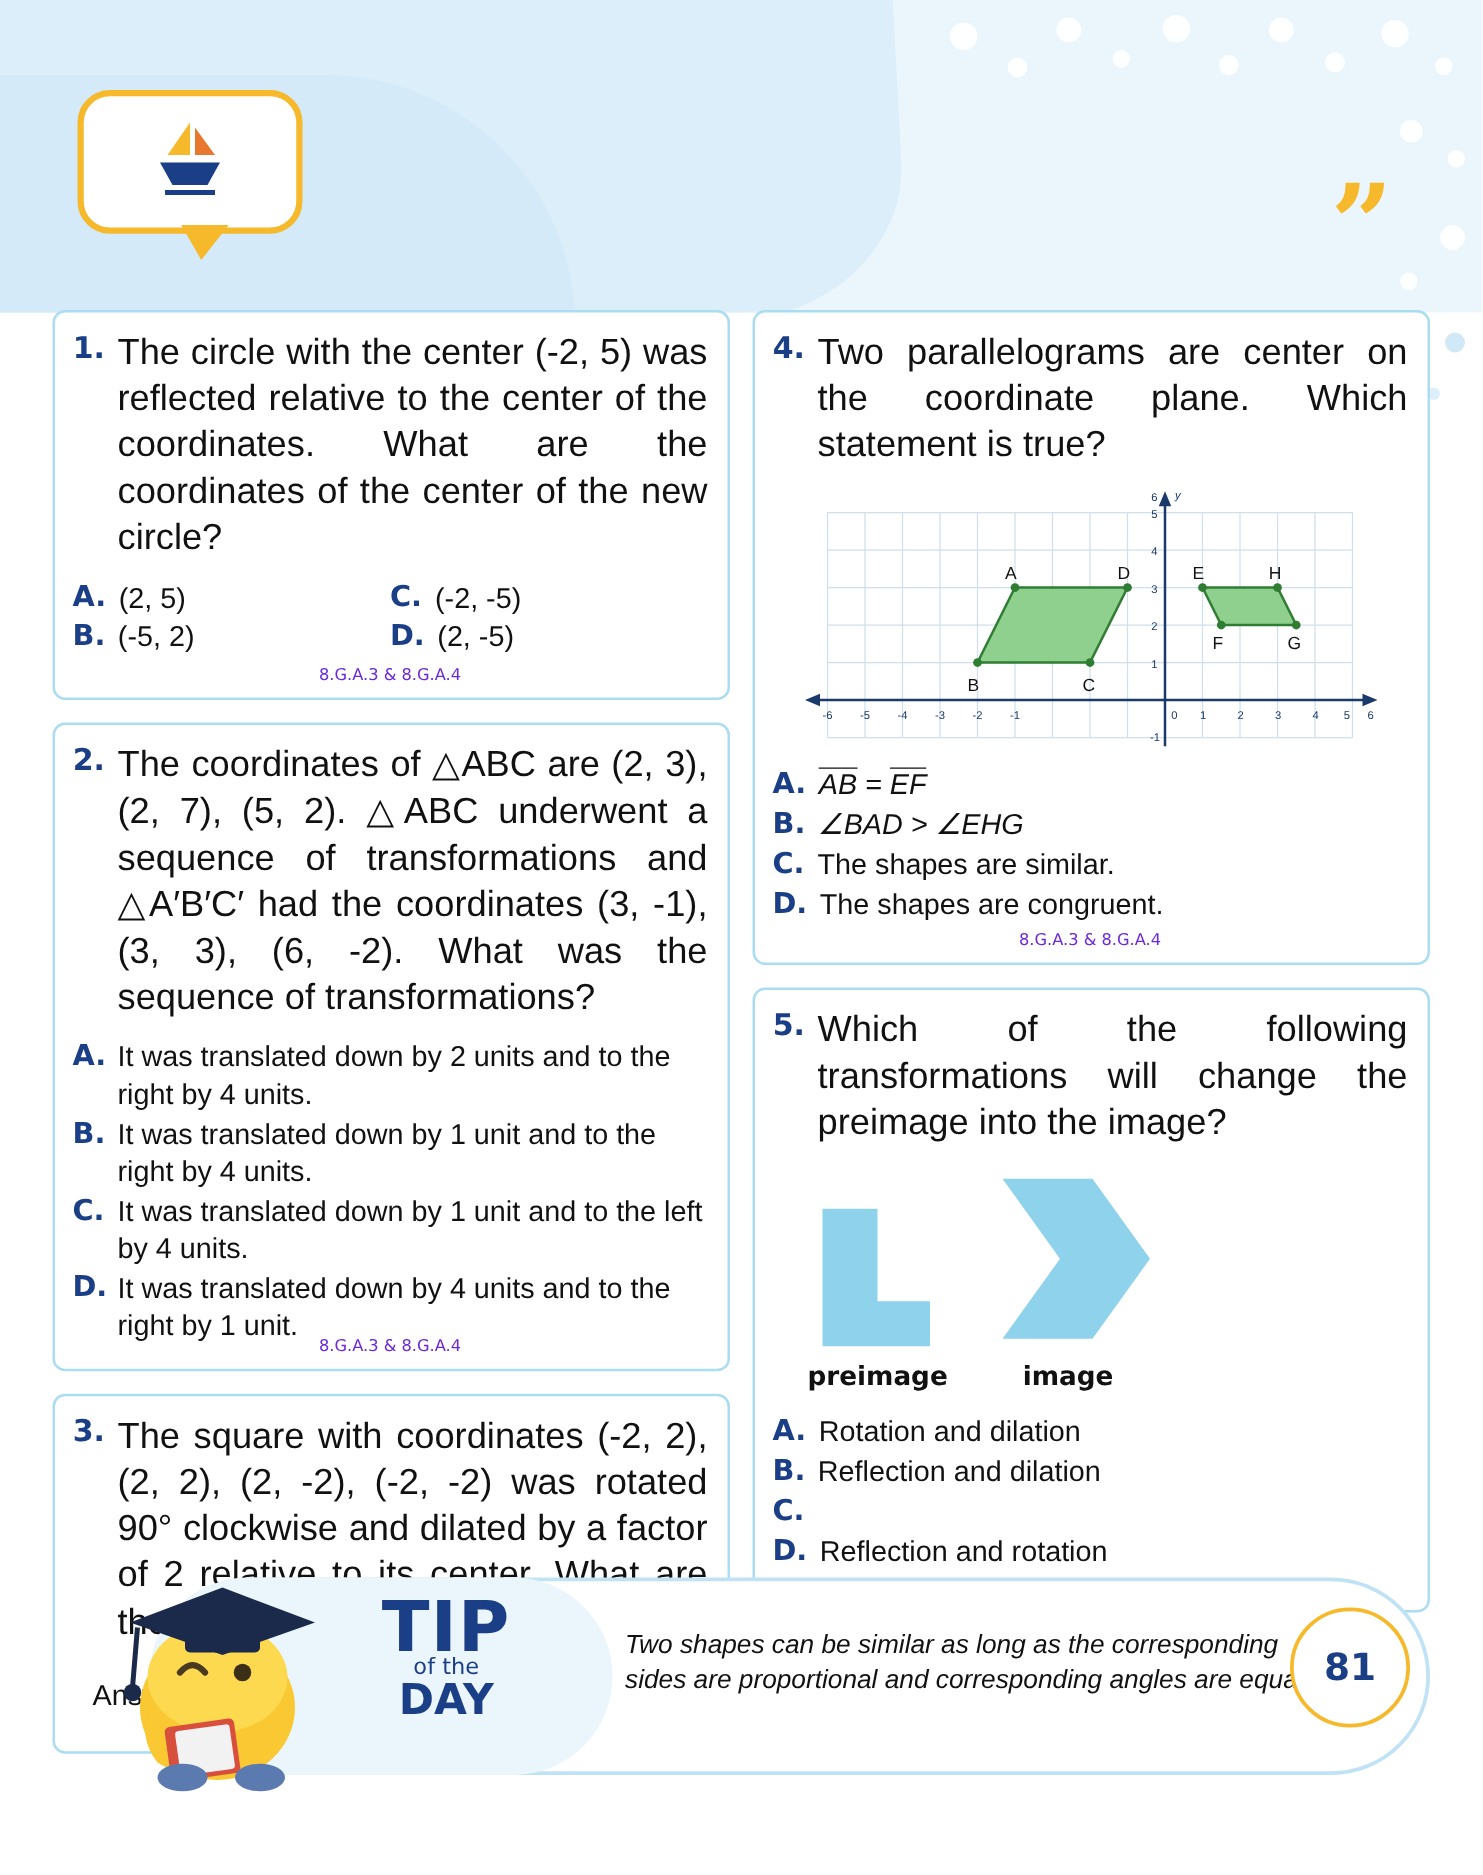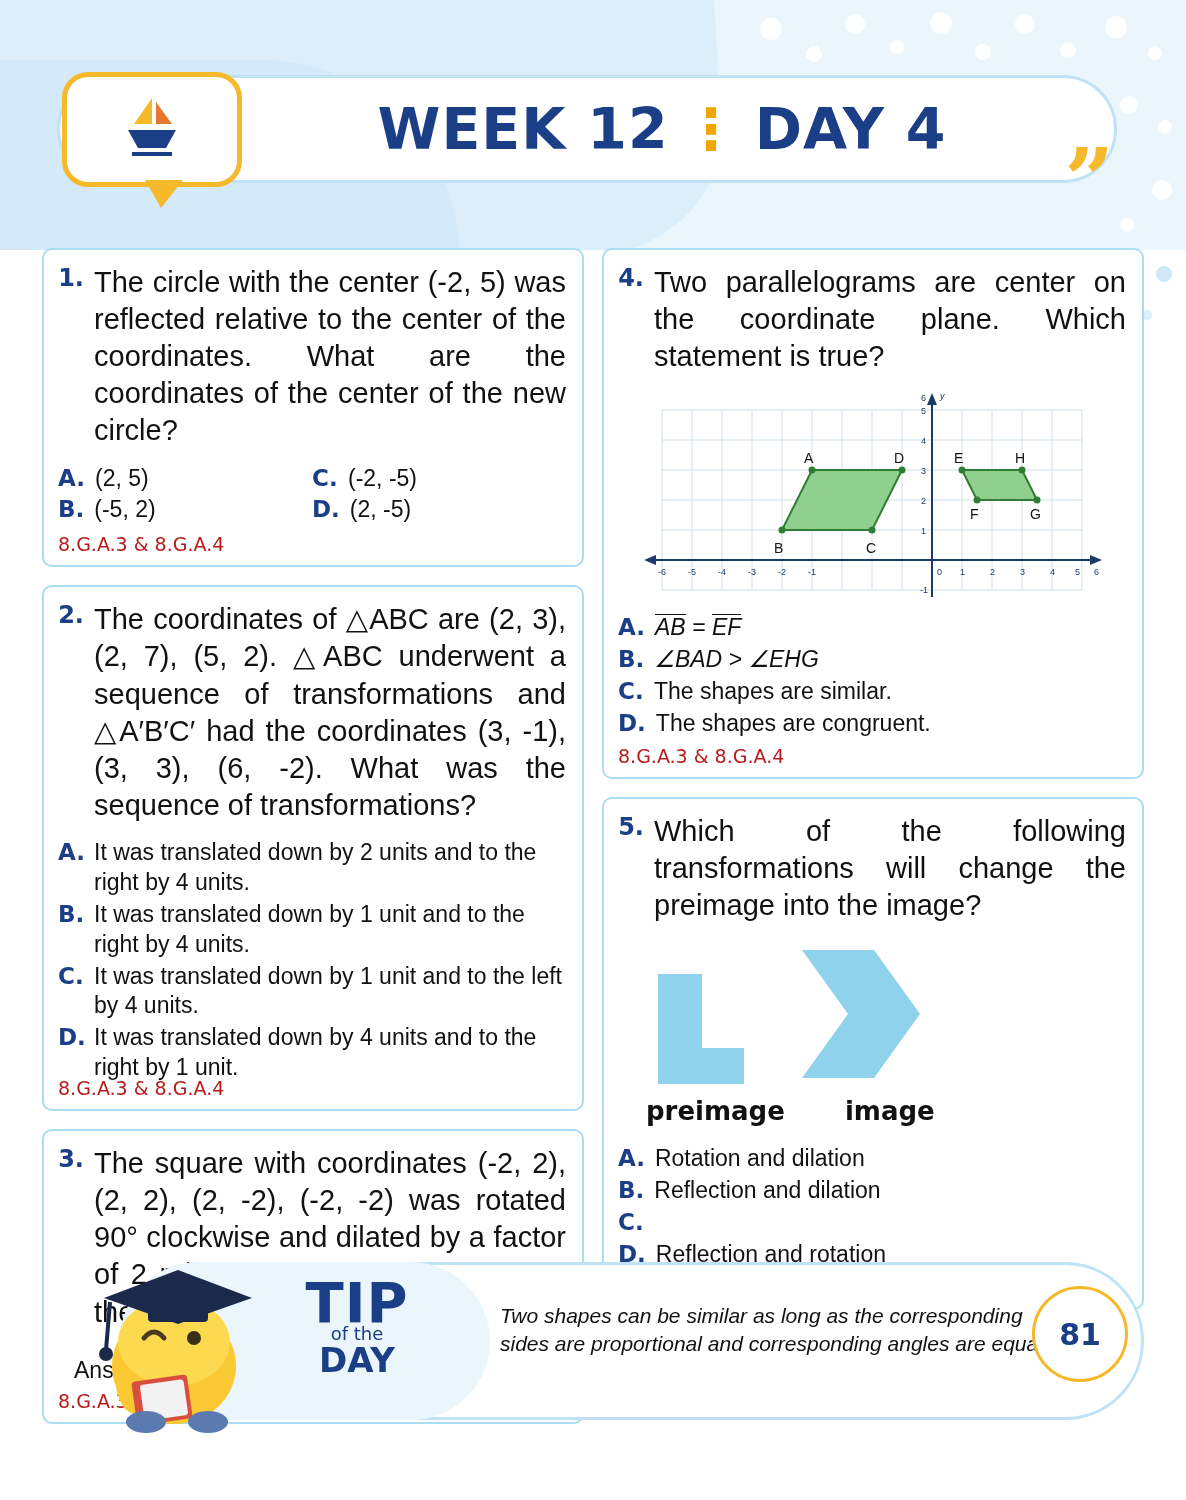--- a/index.html
+++ b/index.html
@@ -108,37 +108,37 @@
   }
   .choices { margin-top: 14px; }
   .choice {
     display: flex; gap: 10px; font-size: 23px; line-height: 1.3; color: #111;
     margin-bottom: 2px;
   }
   .choice .lt { font-weight: bold; color: #1b3f86; min-width: 26px; font-family: "DejaVu Sans", sans-serif; }
   .choices-2col { display: flex; gap: 0px; margin-top: 14px; }
   .choices-2col .cc { width: 50%; }
   .std {
-    text-align: left;
-    font-size: 19px;
-    color: #b91c1c;
+    text-align: center;
+    font-size: 13px;
+    color: #6d28d9;
     margin-top: 6px;
     font-family: "DejaVu Sans", sans-serif;
   }
   .answer-row {
     display: flex; align-items: flex-end; gap: 8px;
     margin-top: 26px; margin-left: 16px;
   }
   .answer-label { font-size: 23px; color: #111; }
   .answer-line { flex: 1; border-bottom: 2px solid #8a8a8a; height: 20px; margin-right: 8px; }
   
   .graph-wrap { display: flex; justify-content: center; margin: 10px 0 4px 0; }
   
   .shapes-row { display: flex; align-items: flex-end; gap: 28px; margin: 18px 0 0 22px; }
-  .shape-label { font-weight: bold; font-size: 26px; color: #111; font-family: "DejaVu Sans", sans-serif; }
+  .shape-label { font-weight: bold; font-size: 21px; color: #111; font-family: "DejaVu Sans", sans-serif; }
   .labels-row { display: flex; gap: 60px; margin: 4px 0 0 28px; }
   
   .tip-band {
     position: absolute; left: 42px; top: 1246px;
     width: 1102px; height: 200px;
   }
   .tip-bubble {
     position: absolute; left: 78px; top: 16px;
     width: 1024px; height: 158px;
     background: #ffffff;
@@ -197,25 +197,20 @@
     <div class="dot" style="left:1105px;top:16px;width:22px;height:22px;"></div>
     <div class="dot" style="left:1148px;top:46px;width:14px;height:14px;"></div>
     <div class="dot" style="left:1120px;top:96px;width:18px;height:18px;"></div>
     <div class="dot" style="left:1158px;top:120px;width:14px;height:14px;"></div>
     <div class="dot" style="left:1152px;top:180px;width:20px;height:20px;"></div>
     <div class="dot" style="left:1120px;top:218px;width:14px;height:14px;"></div>
   </div>
   <div class="dot" style="position:absolute;left:1156px;top:266px;width:16px;height:16px;background:#cfe8f7;"></div>
   <div class="dot" style="position:absolute;left:1142px;top:310px;width:10px;height:10px;background:#dbeefa;"></div>
 
-  <div class="header-bubble">
-    <div class="header-title">
-      <span>WEEK 12</span><span class="header-colon">⋮</span><span>DAY 4</span>
-    </div>
-  </div>
 
   <div class="logo-badge">
     <svg width="80" height="80" viewBox="0 0 80 80">
       <polygon points="40,8 40,34 22,34" fill="#f6b92b"></polygon>
       <polygon points="44,12 44,34 60,34" fill="#e8782d"></polygon>
       <polygon points="16,40 64,40 54,58 26,58" fill="#1b3f86"></polygon>
       <rect x="20" y="62" width="40" height="4" fill="#1b3f86"></rect>
     </svg>
   </div>
 

